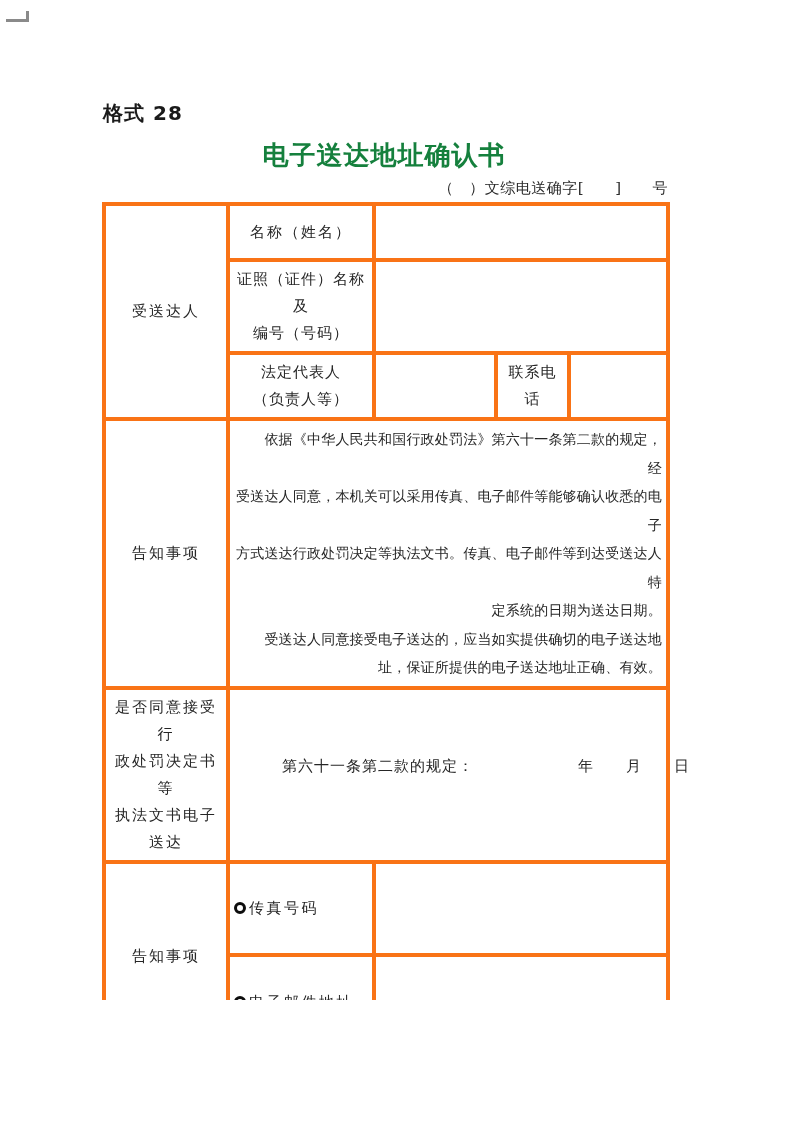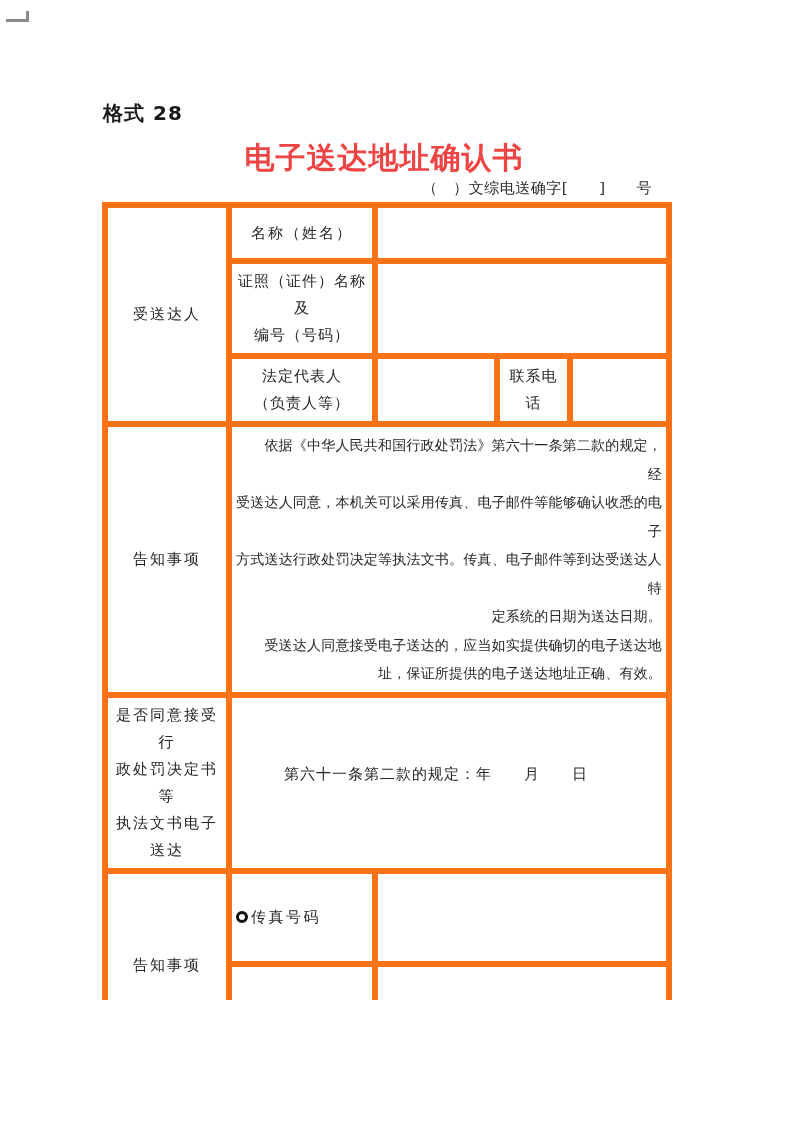--- a/index.html
+++ b/index.html
@@ -32,44 +32,44 @@
     color: #1a1a1a;
   }
   .doc-title {
     position: absolute;
     left: 102px;
     top: 138px;
     width: 564px;
     text-align: center;
     font-family: "DejaVu Sans", "Liberation Sans", sans-serif;
     font-weight: bold;
-    font-size: 30px;
-    letter-spacing: 1px;
-    color: #ef4444;
+    font-size: 26px;
+    letter-spacing: 1px;
+    color: #15803d;
   }
   .doc-number {
     position: absolute;
-    left: 96px;
+    left: 112px;
     top: 179px;
     width: 556px;
     text-align: right;
     font-size: 15px;
     letter-spacing: 0.5px;
     color: #2b2b2b;
   }
   table.form {
     position: absolute;
     left: 102px;
     top: 202px;
     width: 564px;
     border-collapse: collapse;
     table-layout: fixed;
   }
   table.form td {
-    border: 6px solid #f97316;
+    border: 4px solid #f97316;
     padding: 4px;
     font-size: 15px;
     vertical-align: middle;
     color: #262626;
   }
   .lbl {
     text-align: center;
     letter-spacing: 2px;
     white-space: pre-line;
     line-height: 27px;
@@ -91,21 +91,21 @@
     letter-spacing: 0.2px;
     color: #262626;
   }
   td.signature-cell { vertical-align: bottom; }
   .signature-line {
     padding: 0 0 16px 48px;
     font-size: 15px;
     letter-spacing: 1px;
     white-space: nowrap;
   }
-  .signature-date { }
+  .signature-date { margin-left: 104px; }
   .bullet-cell { letter-spacing: 2.5px; font-size: 15px; }
   .bullet {
     display: inline-block;
     width: 6px;
     height: 6px;
     border: 3.5px solid #0d0d0d;
     border-radius: 50%;
     background: #ffffff;
     vertical-align: -1px;
     margin-right: 3px;

